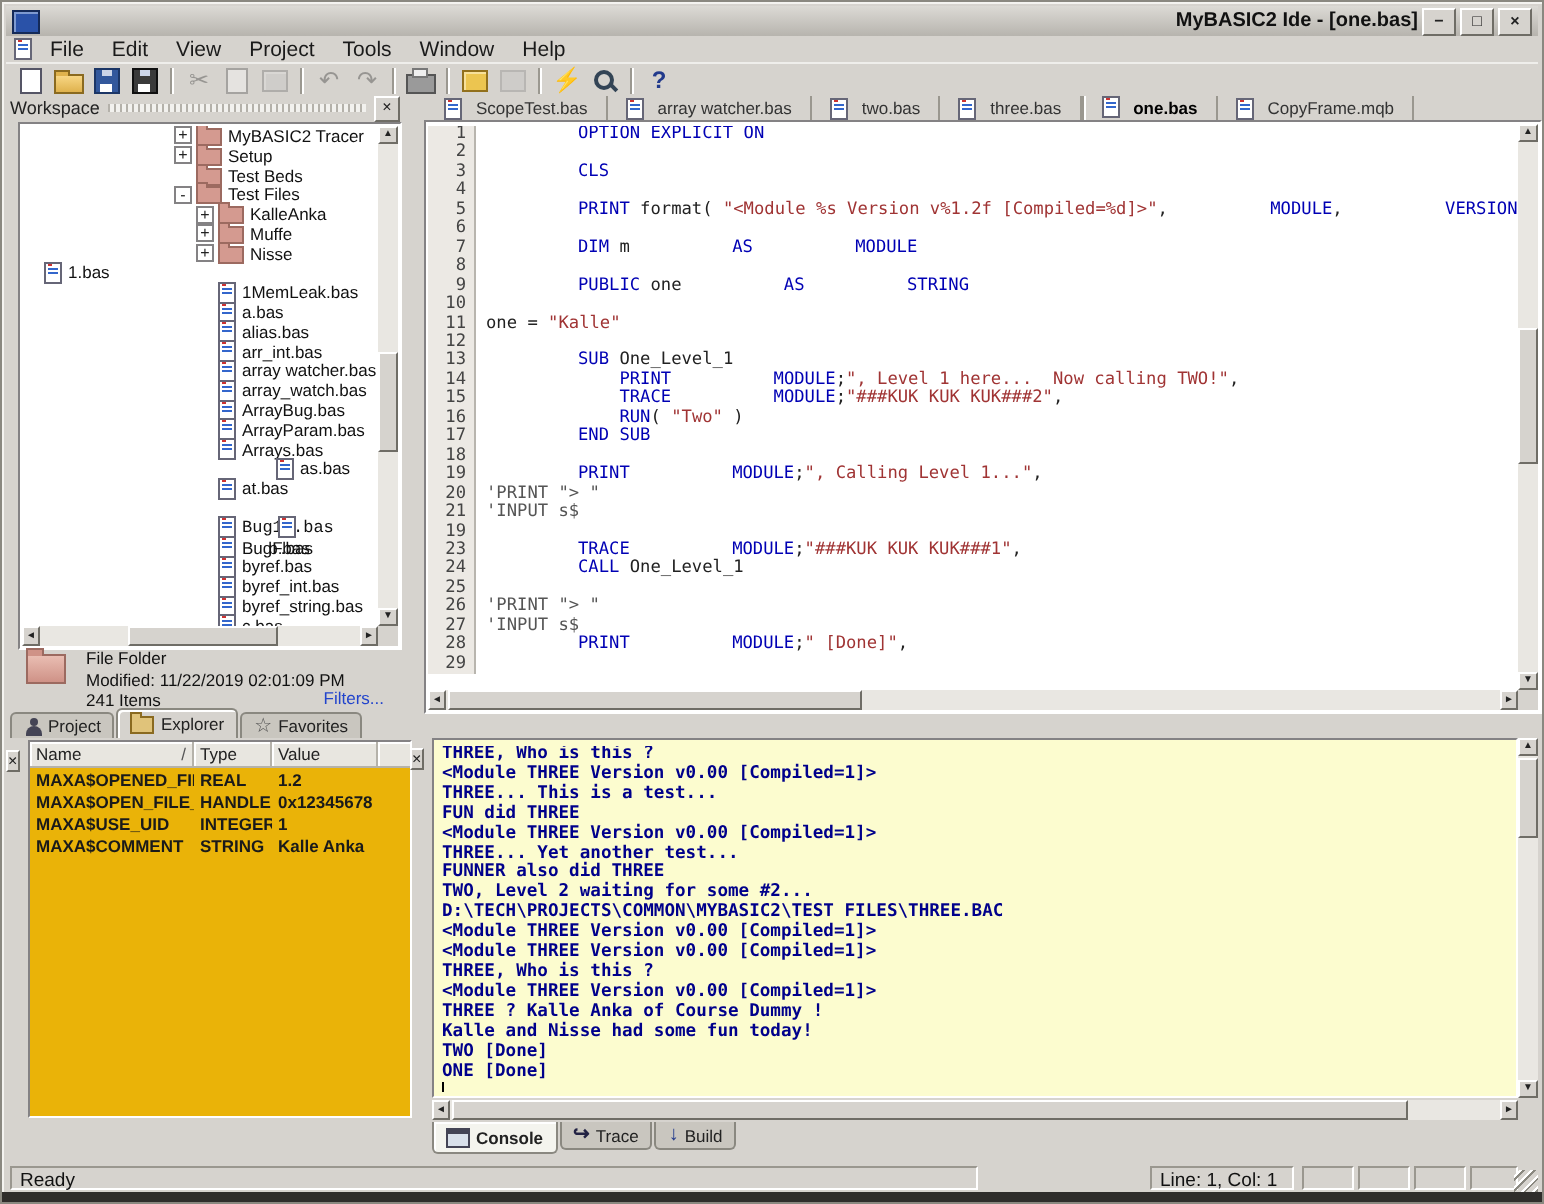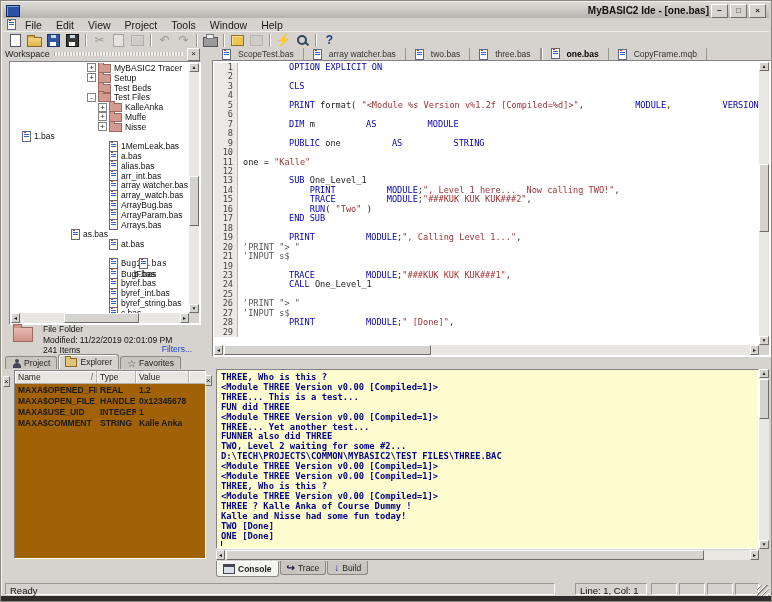--- a/index.html
+++ b/index.html
@@ -68,21 +68,21 @@
   .i2-project::before{content:"";position:absolute;left:3px;top:0;width:4px;height:4px;border-radius:50%;background:#445;}
   .i2-project::after{content:"";position:absolute;left:1px;top:4px;width:8px;height:5px;border-radius:4px 4px 0 0;background:#445;}
   .i2-explorer{width:10px;height:7px;background:#e0c37a;border:1px solid #8a6a20;position:relative;margin-top:1px;}
   .i2-explorer::before{content:"";position:absolute;left:-1px;top:-3px;width:4px;height:2px;background:#e0c37a;border:1px solid #8a6a20;border-bottom:none;}
   .i2-favorites{color:#555;font-size:10px;}
   .i2-console{width:10px;height:8px;background:#d9e0ea;border:1px solid #445;box-shadow:inset 0 2px 0 #445;}
   .i2-trace{color:#224;font-size:10px;font-weight:bold;}
   .i2-build{color:#223a8c;font-size:10px;font-weight:bold;}
   
   #wgutter{position:absolute;left:2px;top:369px;width:11px;height:187px;}
-  #watchbox{position:absolute;left:13px;top:369px;width:190px;height:187px;background:#a16207;border:1px solid;border-color:#848284 #fff #fff #848284;overflow:hidden;}
+  #watchbox{position:absolute;left:13px;top:369px;width:190px;height:187px;background:#eab308;border:1px solid;border-color:#848284 #fff #fff #848284;overflow:hidden;}
   #watch-head{display:flex;height:13px;background:#e8e6e0;font-size:8.5px;color:#222;}
   .wcol{box-sizing:border-box;border-right:1px solid #b5b2aa;box-shadow:inset 0 -1px 0 #b5b2aa,inset 1px 1px 0 #fff;padding:1px 3px 0;display:flex;justify-content:space-between;}
   .wcol0{width:82px;}.wcol1{width:39px;}.wcol2{width:53px;}.wfill{flex:1;border-right:none;}
   .wrow{display:flex;height:11px;font-size:8.5px;font-weight:600;color:#1a1a1a;}
   .wcell{box-sizing:border-box;padding:1px 3px 0;overflow:hidden;white-space:nowrap;}
   .sort{color:#555;font-weight:normal;}
   
   #etabs{position:absolute;left:212px;top:47px;right:4px;height:12px;display:flex;align-items:flex-end;font-size:8.5px;overflow:hidden;}
   .etab{display:flex;align-items:center;gap:4px;padding:0 9px;height:12px;color:#333;border-right:1px solid #9a978f;white-space:nowrap;}
   .etab.active{font-weight:bold;color:#000;background:#d6d3ce;border:1px solid #9a978f;border-bottom:none;height:13px;box-shadow:inset 1px 1px 0 #fff;}
@@ -275,21 +275,21 @@
         <div class="trow" style="padding-left: 87px;">
           <span class="expander hidden">+</span>
           <span class="pg"></span>
           <span class="tlabel">ArrayParam.bas</span>
         </div>
         <div class="trow" style="padding-left: 87px;">
           <span class="expander hidden">+</span>
           <span class="pg"></span>
           <span class="tlabel">Arrays.bas</span>
         </div>
-        <div class="trow" style="padding-left: 49px;">
+        <div class="trow" style="padding-left: 116px;">
           <span class="expander hidden">+</span>
           <span class="pg"></span>
           <span class="tlabel">as.bas</span>
         </div>
         <div class="trow" style="padding-left: 87px;">
           <span class="expander hidden">+</span>
           <span class="pg"></span>
           <span class="tlabel">at.bas</span>
         </div>
         <div class="trow" style="padding-left: 89px; flex-direction: column;">
@@ -504,21 +504,21 @@
         <span class="ico2 i2-trace">↪</span>
         <span class="btab-label">Trace</span>
       </div>
       <div class="btab">
         <span class="ico2 i2-build">↓</span>
         <span class="btab-label">Build</span>
       </div>
     </div>
 
   <div id="statusbar">
-    <span class="scell" style="left:2px;width:550px">Ready</span>
+    <span class="scell" style="left:2px;width:484px">Ready</span>
     <span class="scell" style="left:572px;width:72px">Line:  1, Col:  1</span>
     <span class="scell" style="left:648px;width:26px"></span>
     <span class="scell" style="left:676px;width:26px"></span>
     <span class="scell" style="left:704px;width:26px"></span>
     <span class="scell" style="left:732px;width:24px"></span>
     <span id="st-grip"></span>
   </div>
 
   <div id="bottombar"></div>
 </div>

